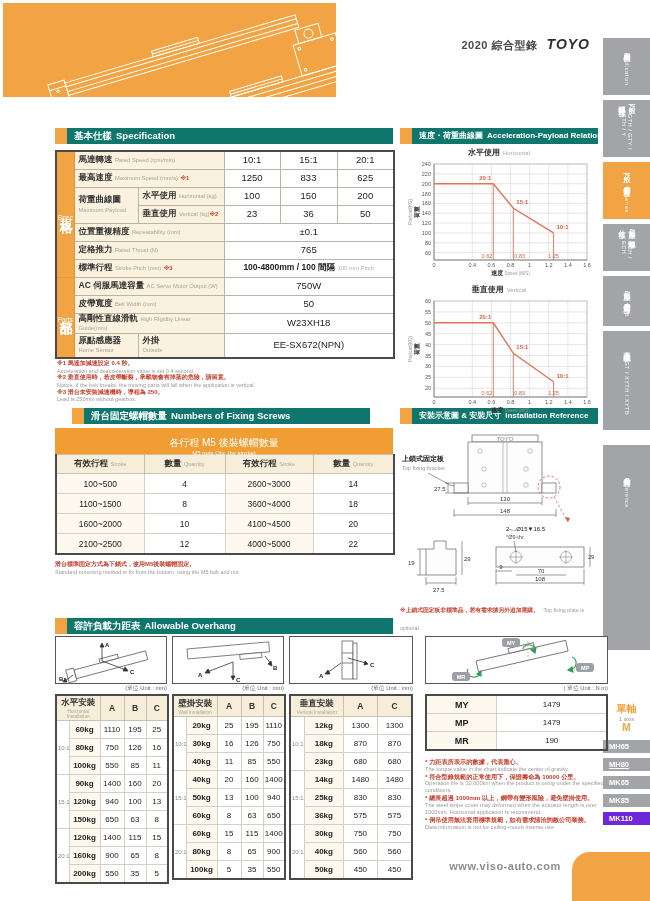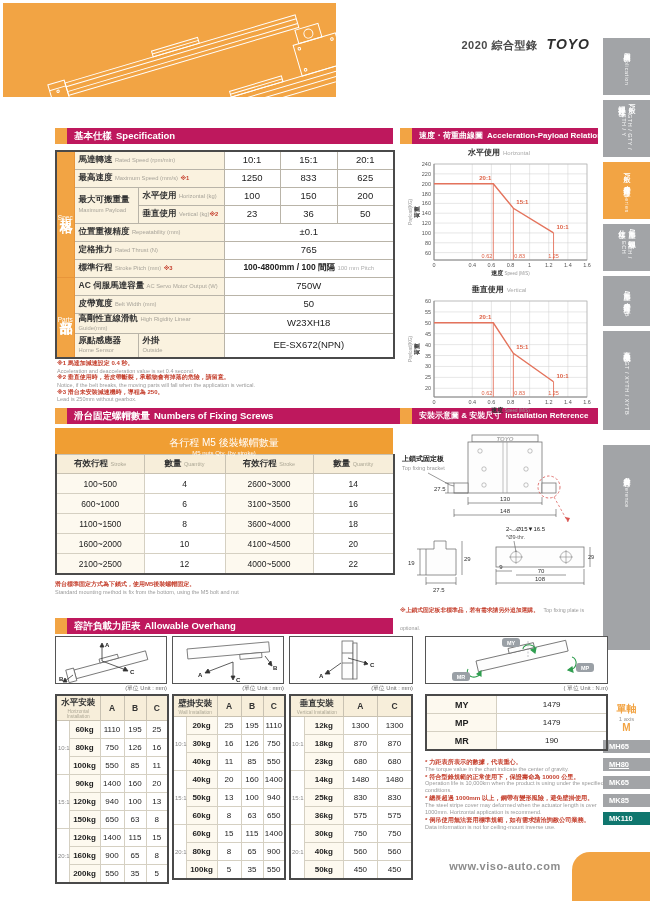--- a/index.html
+++ b/index.html
@@ -25,26 +25,26 @@
   .side-tab.tall{align-items:flex-start;}
   .side-tab.tall .vtxt{margin-top:26px;}
 
   
   .series-head{position:absolute;left:603px;width:47px;text-align:center;}
   .series-head .g-zh{font-size:10px;font-weight:bold;color:#F2A444;}
   .series-head .g-en{font-size:6px;color:#9A9A9A;}
   .series-head .g-s{font-size:10px;font-weight:bold;color:#F2A444;}
   .series-item{position:absolute;left:603px;width:47px;height:13px;background:#A2A4A7;color:#fff;
     font-size:7.5px;font-weight:bold;line-height:13px;padding-left:6px;box-sizing:border-box;}
-  .series-item.active{background:#0f766e;}
+  .series-item.active{background:#6d28d9;}
 
   
   .sec-h{position:absolute;height:16px;display:flex;}
   .sec-h .acc{width:12px;background:#F2A444;}
-  .sec-h .bar{flex:1;background:#be185d;color:#fff;font-size:9.5px;font-weight:bold;
+  .sec-h .bar{flex:1;background:#0f766e;color:#fff;font-size:9.5px;font-weight:bold;
     line-height:16px;padding-left:7px;white-space:nowrap;overflow:hidden;}
   .sec-h .bar .en{margin-left:4px;}
 
   
   table{border-collapse:collapse;}
   .spec-table{position:absolute;left:55px;top:150px;width:338px;table-layout:fixed;border:2px solid #4A4A4A;}
   .spec-table td{border:1px solid #B9B4A8;padding:0 4px;line-height:1.15;}
   .spec-table td.lab{background:#FAF2DF;font-size:8.5px;font-weight:bold;color:#333;}
   .spec-table td.lab .en{font-size:5.8px;font-weight:normal;color:#A8A49A;}
   .spec-table td.lab .mk{font-size:5.8px;color:#C5402E;font-weight:bold;}
@@ -203,21 +203,21 @@
     </div>
 
   <div class="sec-h" style="left:55px;top:128px;width:338px;">
     <span class="acc"></span>
     <span class="bar"><span>基本仕樣</span><span class="en">Specification</span></span>
   </div>
   <div class="sec-h" style="left:400px;top:128px;width:198px;">
     <span class="acc"></span>
     <span class="bar" style="font-size:8px;"><span>速度・荷重曲線圖</span><span class="en">Acceleration-Payload Relationship</span></span>
   </div>
-  <div class="sec-h" style="left:55px;top:408px;width:348px;border-radius:7px;">
+  <div class="sec-h" style="left:72px;top:408px;width:298px;border-radius:7px;">
     <span class="acc"></span>
     <span class="bar"><span>滑台固定螺帽數量</span><span class="en">Numbers of Fixing Screws</span></span>
   </div>
   <div class="sec-h" style="left:400px;top:408px;width:198px;">
     <span class="acc"></span>
     <span class="bar" style="font-size:8px;"><span>安裝示意圖 &amp; 安裝尺寸</span><span class="en">Installation Reference</span></span>
   </div>
   <div class="sec-h" style="left:55px;top:618px;width:338px;">
     <span class="acc"></span>
     <span class="bar"><span>容許負載力距表</span><span class="en">Allowable Overhang</span></span>
@@ -243,21 +243,21 @@
       <td class="val">15:1</td>
       <td class="val">20:1</td>
     </tr>
     <tr style="height:18px">
       <td class="lab" colspan="2"><span>最高速度</span> <span class="en">Maximum Speed (mm/s)</span> <span class="mk">※1</span></td>
       <td class="val">1250</td>
       <td class="val">833</td>
       <td class="val">625</td>
     </tr>
     <tr style="height:18px">
-      <td class="lab" rowspan="2"><span>最大可搬重量</span><br><span class="en">Maximum Payload</span></td>
+      <td class="lab" rowspan="2"><span>荷重曲線圖</span><br><span class="en">Maximum Payload</span></td>
       <td class="lab"><span>水平使用</span> <span class="en">Horizontal (kg)</span></td>
       <td class="val">100</td>
       <td class="val">150</td>
       <td class="val">200</td>
     </tr>
     <tr style="height:18px">
       <td class="lab"><span>垂直使用</span> <span class="en">Vertical (kg)</span><span class="mk">※2</span></td>
       <td class="val">23</td>
       <td class="val">36</td>
       <td class="val">50</td>
@@ -437,26 +437,20 @@
             <th><span>有效行程 </span><span class="en">Stroke</span></th>
             <th><span>數量 </span><span class="en">Quantity</span></th>
           </tr>
         </thead>
       <tbody id="screwsBody">
           <tr>
             <td class="stroke">100~500</td>
             <td>4</td>
             <td class="stroke">2600~3000</td>
             <td>14</td>
-          </tr>
-          <tr>
-            <td class="stroke">600~1000</td>
-            <td>6</td>
-            <td class="stroke">3100~3500</td>
-            <td>16</td>
           </tr>
           <tr>
             <td class="stroke">1100~1500</td>
             <td>8</td>
             <td class="stroke">3600~4000</td>
             <td>18</td>
           </tr>
           <tr>
             <td class="stroke">1600~2000</td>
             <td>10</td>

